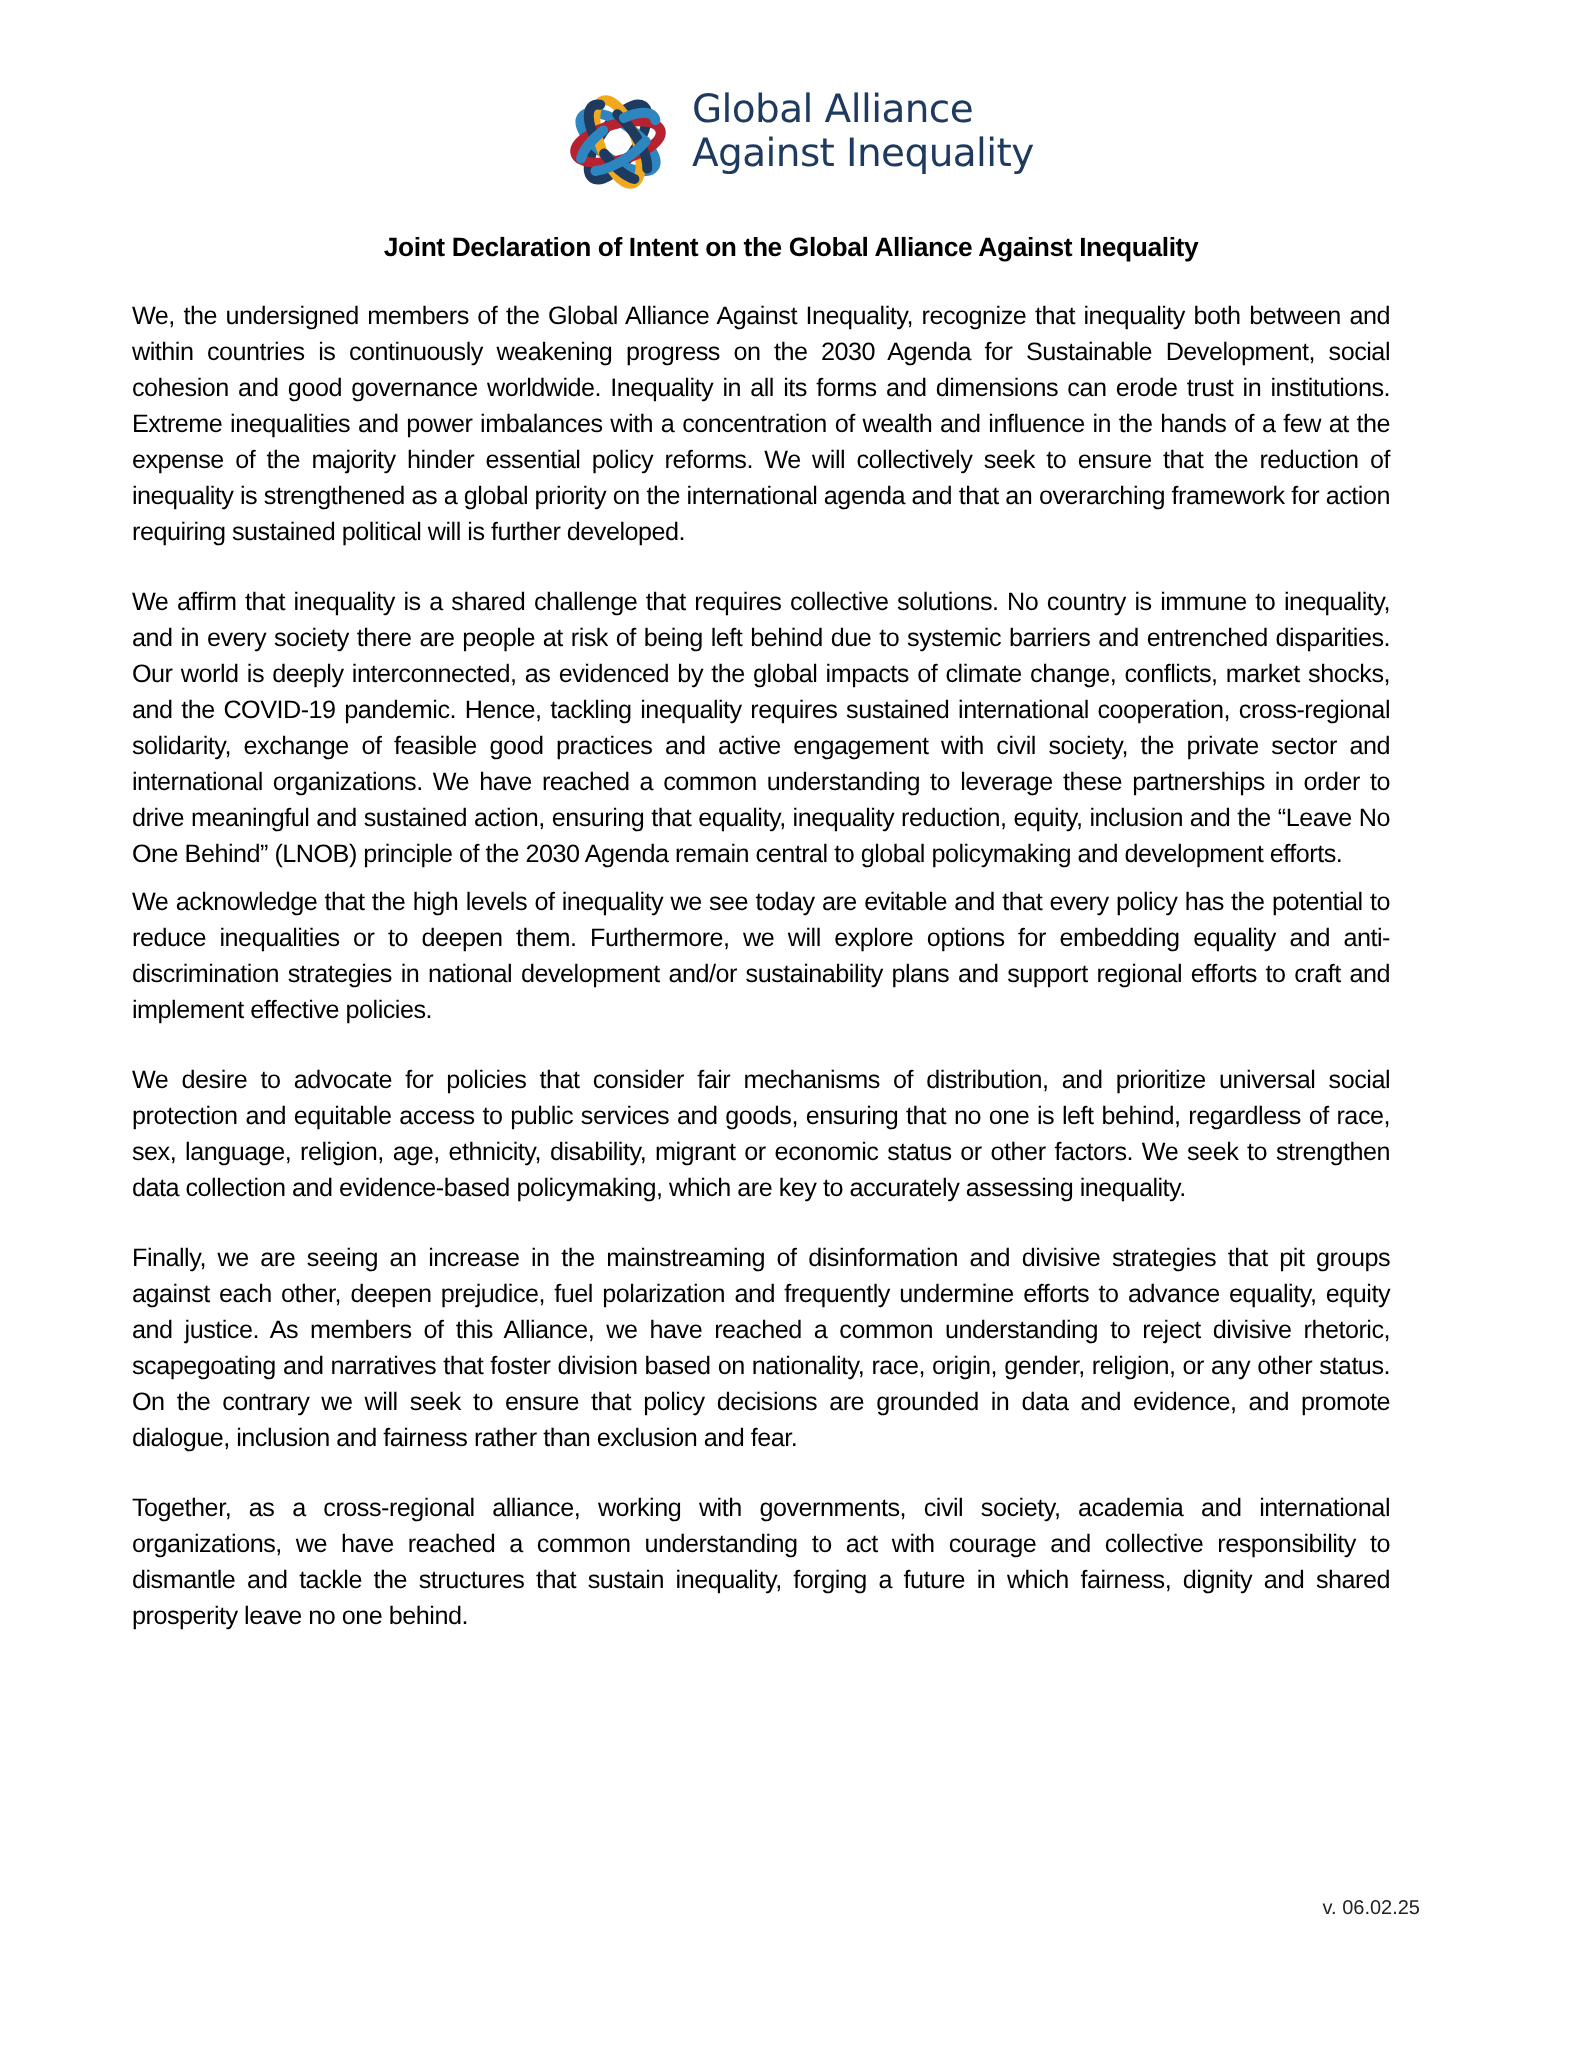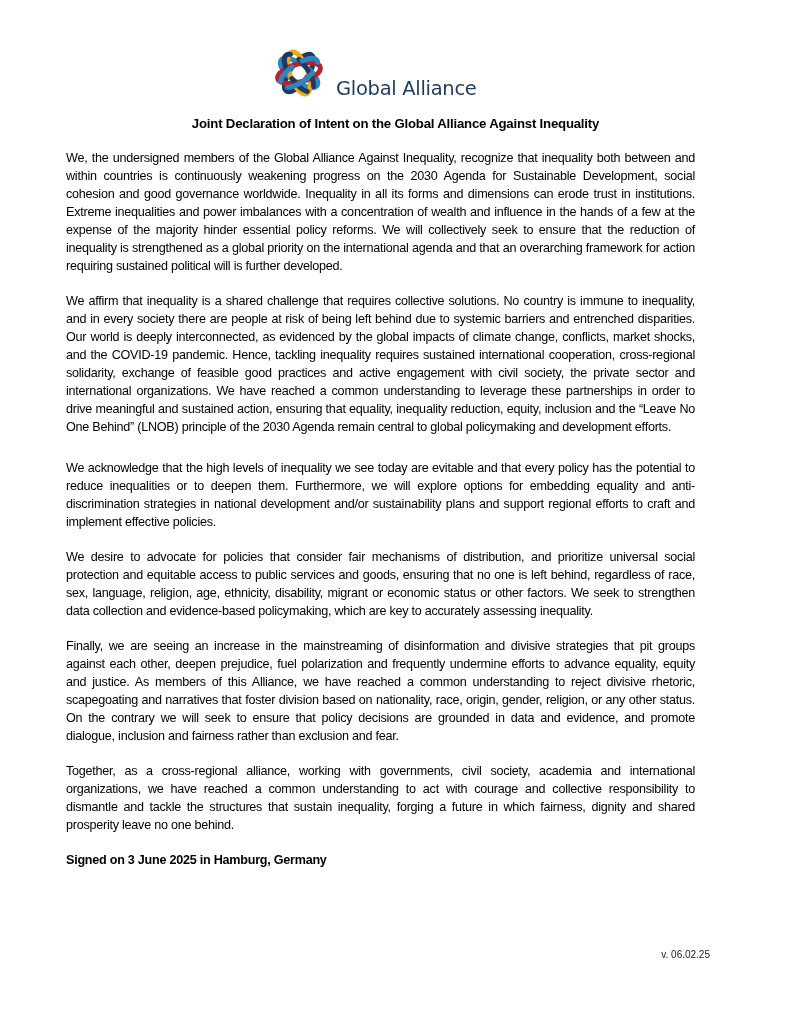--- a/index.html
+++ b/index.html
@@ -1,42 +1,42 @@
 <!DOCTYPE html>
 <html><head>
   <meta charset="utf-8">
   <style>
     html, body { margin: 0; padding: 0; background: #ffffff; }
     body {
       width: 791px; height: 1024px; position: relative; overflow: hidden;
       font-family: "Liberation Sans", sans-serif; color: #000;
     }
     .logo {
-      position: absolute; left: 272px; top: 44px; height: 56px;
-      display: flex; align-items: flex-end;
+      position: absolute; left: 282px; top: 44px; height: 56px;
+      display: flex; align-items: flex-start;
     }
     .logo-mark { width: 54px; height: 54px; margin-right: 10px; }
     .logo-text {
       color: #1f3a5f; font-family: "DejaVu Sans", sans-serif;
       font-size: 19.5px; line-height: 22px; letter-spacing: -0.3px;
     }
     .title {
       position: absolute; left: 0; width: 791px; top: 116px;
       text-align: center; font-weight: bold; font-size: 13.2px;
       font-family: "Liberation Sans Narrow", "Liberation Sans", sans-serif;
       letter-spacing: -0.2px;
     }
     .content {
       position: absolute; left: 66px; top: 149px; width: 629px;
     }
     .para {
       margin: 0 0 17px 0; font-size: 12.6px; line-height: 18px;
       text-align: justify; letter-spacing: -0.25px;
     }
-    .para.gap-extra { margin-bottom: 23px; }
+    .para.gap-extra { margin-bottom: 6px; }
     .signed {
       font-weight: bold; font-size: 12.6px; line-height: 18px; margin: 0;
       letter-spacing: -0.25px;
     }
     .version {
       position: absolute; right: 81px; top: 949px; font-size: 10px; color: #222;
     }
   </style>
 </head>
 <body>
@@ -47,28 +47,28 @@
       <ellipse cx="27" cy="27" rx="9" ry="22" stroke="#1f3a5f" transform="rotate(35 27 27)"></ellipse>
       <ellipse cx="27" cy="27" rx="9" ry="22" stroke="#2e86c1" transform="rotate(-55 27 27)"></ellipse>
       <ellipse cx="27" cy="27" rx="9" ry="22" stroke="#f2a81d" transform="rotate(-20 27 27)"></ellipse>
       <ellipse cx="27" cy="27" rx="9" ry="22" stroke="#b72230" transform="rotate(75 27 27)"></ellipse>
       <ellipse cx="27" cy="27" rx="9" ry="22" stroke="#1f3a5f" transform="rotate(-35 27 27)" stroke-dasharray="20 10"></ellipse>
       <ellipse cx="27" cy="27" rx="9" ry="22" stroke="#2e86c1" transform="rotate(55 27 27)" stroke-dasharray="18 12"></ellipse>
     </g>
   </svg>
   <div class="logo-text">
     <div>Global Alliance</div>
+    <div>Against Inequality</div>
   </div>
 </div>
 
 <div class="title">Joint Declaration of Intent on the Global Alliance Against Inequality</div>
 
 <div class="content">
   <p class="para">We, the undersigned members of the Global Alliance Against Inequality, recognize that inequality both between and within countries is continuously weakening progress on the 2030 Agenda for Sustainable Development, social cohesion and good governance worldwide. Inequality in all its forms and dimensions can erode trust in institutions. Extreme inequalities and power imbalances with a concentration of wealth and influence in the hands of a few at the expense of the majority hinder essential policy reforms. We will collectively seek to ensure that the reduction of inequality is strengthened as a global priority on the international agenda and that an overarching framework for action requiring sustained political will is further developed.</p>
   <p class="para gap-extra">We affirm that inequality is a shared challenge that requires collective solutions. No country is immune to inequality, and in every society there are people at risk of being left behind due to systemic barriers and entrenched disparities. Our world is deeply interconnected, as evidenced by the global impacts of climate change, conflicts, market shocks, and the COVID-19 pandemic. Hence, tackling inequality requires sustained international cooperation, cross-regional solidarity, exchange of feasible good practices and active engagement with civil society, the private sector and international organizations. We have reached a common understanding to leverage these partnerships in order to drive meaningful and sustained action, ensuring that equality, inequality reduction, equity, inclusion and the “Leave No One Behind” (LNOB) principle of the 2030 Agenda remain central to global policymaking and development efforts.</p>
   <p class="para">We acknowledge that the high levels of inequality we see today are evitable and that every policy has the potential to reduce inequalities or to deepen them. Furthermore, we will explore options for embedding equality and anti-discrimination strategies in national development and/or sustainability plans and support regional efforts to craft and implement effective policies.</p>
   <p class="para">We desire to advocate for policies that consider fair mechanisms of distribution, and prioritize universal social protection and equitable access to public services and goods, ensuring that no one is left behind, regardless of race, sex, language, religion, age, ethnicity, disability, migrant or economic status or other factors. We seek to strengthen data collection and evidence-based policymaking, which are key to accurately assessing inequality.</p>
   <p class="para">Finally, we are seeing an increase in the mainstreaming of disinformation and divisive strategies that pit groups against each other, deepen prejudice, fuel polarization and frequently undermine efforts to advance equality, equity and justice. As members of this Alliance, we have reached a common understanding to reject divisive rhetoric, scapegoating and narratives that foster division based on nationality, race, origin, gender, religion, or any other status. On the contrary we will seek to ensure that policy decisions are grounded in data and evidence, and promote dialogue, inclusion and fairness rather than exclusion and fear.</p>
   <p class="para">Together, as a cross-regional alliance, working with governments, civil society, academia and international organizations, we have reached a common understanding to act with courage and collective responsibility to dismantle and tackle the structures that sustain inequality, forging a future in which fairness, dignity and shared prosperity leave no one behind.</p>
-  <p class="signed">Signed on 3 June 2025 in Hamburg, Germany</p>
 </div>
 
 <div class="version">v. 06.02.25</div>
 
 </body></html>

